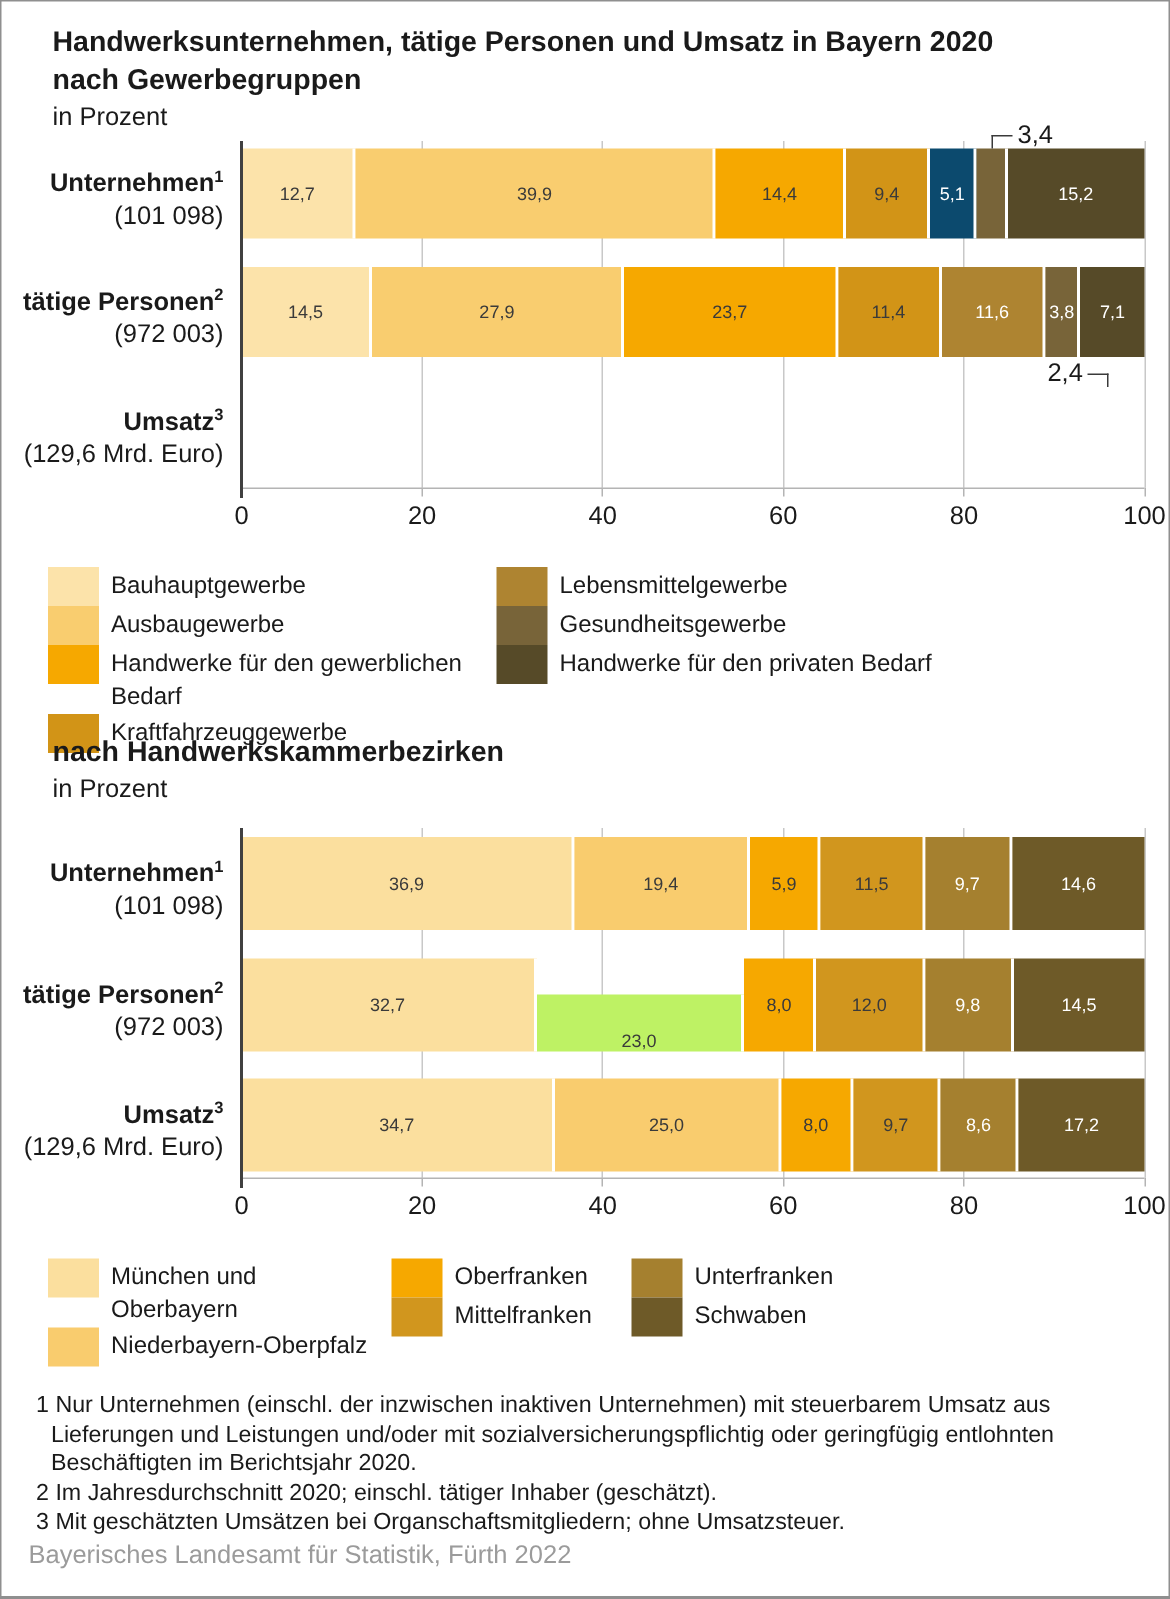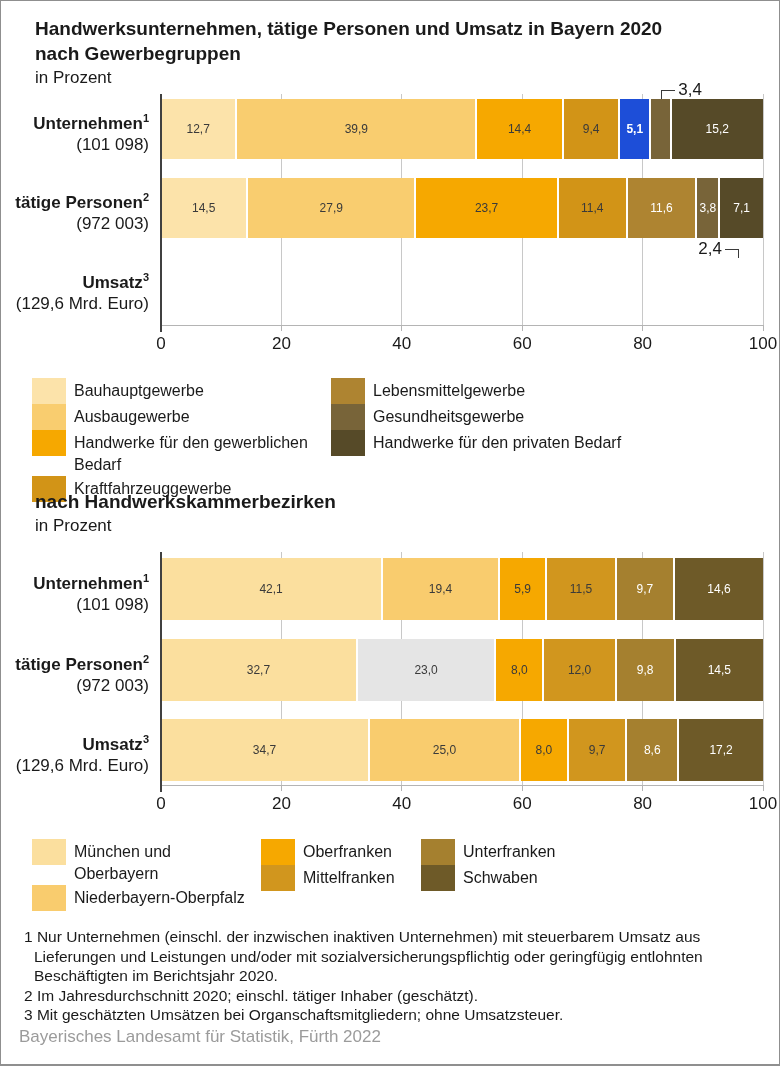--- a/index.html
+++ b/index.html
@@ -69,21 +69,21 @@
         </div>
         <div class="seg" style="width: 39.8601%; background: rgb(249, 205, 111);">
           <span class="val" style="line-height: 60px; color: rgb(58, 58, 58);">39,9</span>
         </div>
         <div class="seg" style="width: 14.3856%; background: rgb(246, 168, 0);">
           <span class="val" style="line-height: 60px; color: rgb(58, 58, 58);">14,4</span>
         </div>
         <div class="seg" style="width: 9.39061%; background: rgb(210, 148, 23);">
           <span class="val" style="line-height: 60px; color: rgb(58, 58, 58);">9,4</span>
         </div>
-        <div class="seg" style="width: 5.0949%; background: #1d4ed8; font-weight: bold;">
+        <div class="seg" style="width: 5.0949%; background: #0c4a6e;">
           <span class="val" style="line-height: 60px; color: rgb(255, 255, 255);">5,1</span>
         </div>
         <div class="seg" style="width: 3.3966%; background: rgb(120, 100, 57);"></div>
         <div class="seg" style="width: 15.1848%; background: rgb(86, 74, 40);">
           <span class="val" style="line-height: 60px; color: rgb(255, 255, 255);">15,2</span>
         </div>
       </div>
       <div class="row-label" style="left: -160px; width: 148px; top: 14px;">
         <div class="nm">Unternehmen<sup>1</sup></div>
         <div class="sb">(101 098)</div>
@@ -181,21 +181,21 @@
       <div class="ticklabel" style="left: 240.8px; top: 242px;">40</div>
       <div class="tickstub" style="left: 360.7px; top: 233px;"></div>
       <div class="ticklabel" style="left: 361.2px; top: 242px;">60</div>
       <div class="tickstub" style="left: 481.1px; top: 233px;"></div>
       <div class="ticklabel" style="left: 481.6px; top: 242px;">80</div>
       <div class="tickstub" style="left: 601.5px; top: 233px;"></div>
       <div class="ticklabel" style="left: 602px; top: 242px;">100</div>
       <div class="yaxis" style="left: -1px; top: 0px; height: 240px;"></div>
       <div class="bar-row" style="top: 6px; height: 62px;">
         <div class="seg" style="width: 36.9%; background: rgb(251, 223, 158);">
-          <span class="val" style="line-height: 62px; color: rgb(58, 58, 58);">42,1</span>
+          <span class="val" style="line-height: 62px; color: rgb(58, 58, 58);">36,9</span>
         </div>
         <div class="seg" style="width: 19.4%; background: rgb(249, 204, 110);">
           <span class="val" style="line-height: 62px; color: rgb(58, 58, 58);">19,4</span>
         </div>
         <div class="seg" style="width: 7.9%; background: rgb(246, 168, 0);">
           <span class="val" style="line-height: 62px; color: rgb(58, 58, 58);">5,9</span>
         </div>
         <div class="seg" style="width: 11.5%; background: rgb(209, 150, 30);">
           <span class="val" style="line-height: 62px; color: rgb(58, 58, 58);">11,5</span>
         </div>
@@ -207,21 +207,21 @@
         </div>
       </div>
       <div class="row-label" style="left: -160px; width: 148px; top: 16px;">
         <div class="nm">Unternehmen<sup>1</sup></div>
         <div class="sb">(101 098)</div>
       </div>
       <div class="bar-row" style="top: 87px; height: 62px;">
         <div class="seg" style="width: 32.7%; background: rgb(251, 223, 158);">
           <span class="val" style="line-height: 62px; color: rgb(58, 58, 58);">32,7</span>
         </div>
-        <div class="seg" style="width: 23%; background: #e5e5e5;">
+        <div class="seg" style="width: 23%; background: #bef264; margin-top: 24px;">
           <span class="val" style="line-height: 62px; color: rgb(58, 58, 58);">23,0</span>
         </div>
         <div class="seg" style="width: 8%; background: rgb(246, 168, 0);">
           <span class="val" style="line-height: 62px; color: rgb(58, 58, 58);">8,0</span>
         </div>
         <div class="seg" style="width: 12%; background: rgb(209, 150, 30);">
           <span class="val" style="line-height: 62px; color: rgb(58, 58, 58);">12,0</span>
         </div>
         <div class="seg" style="width: 9.8%; background: rgb(165, 128, 47);">
           <span class="val" style="line-height: 62px; color: rgb(255, 255, 255);">9,8</span>

